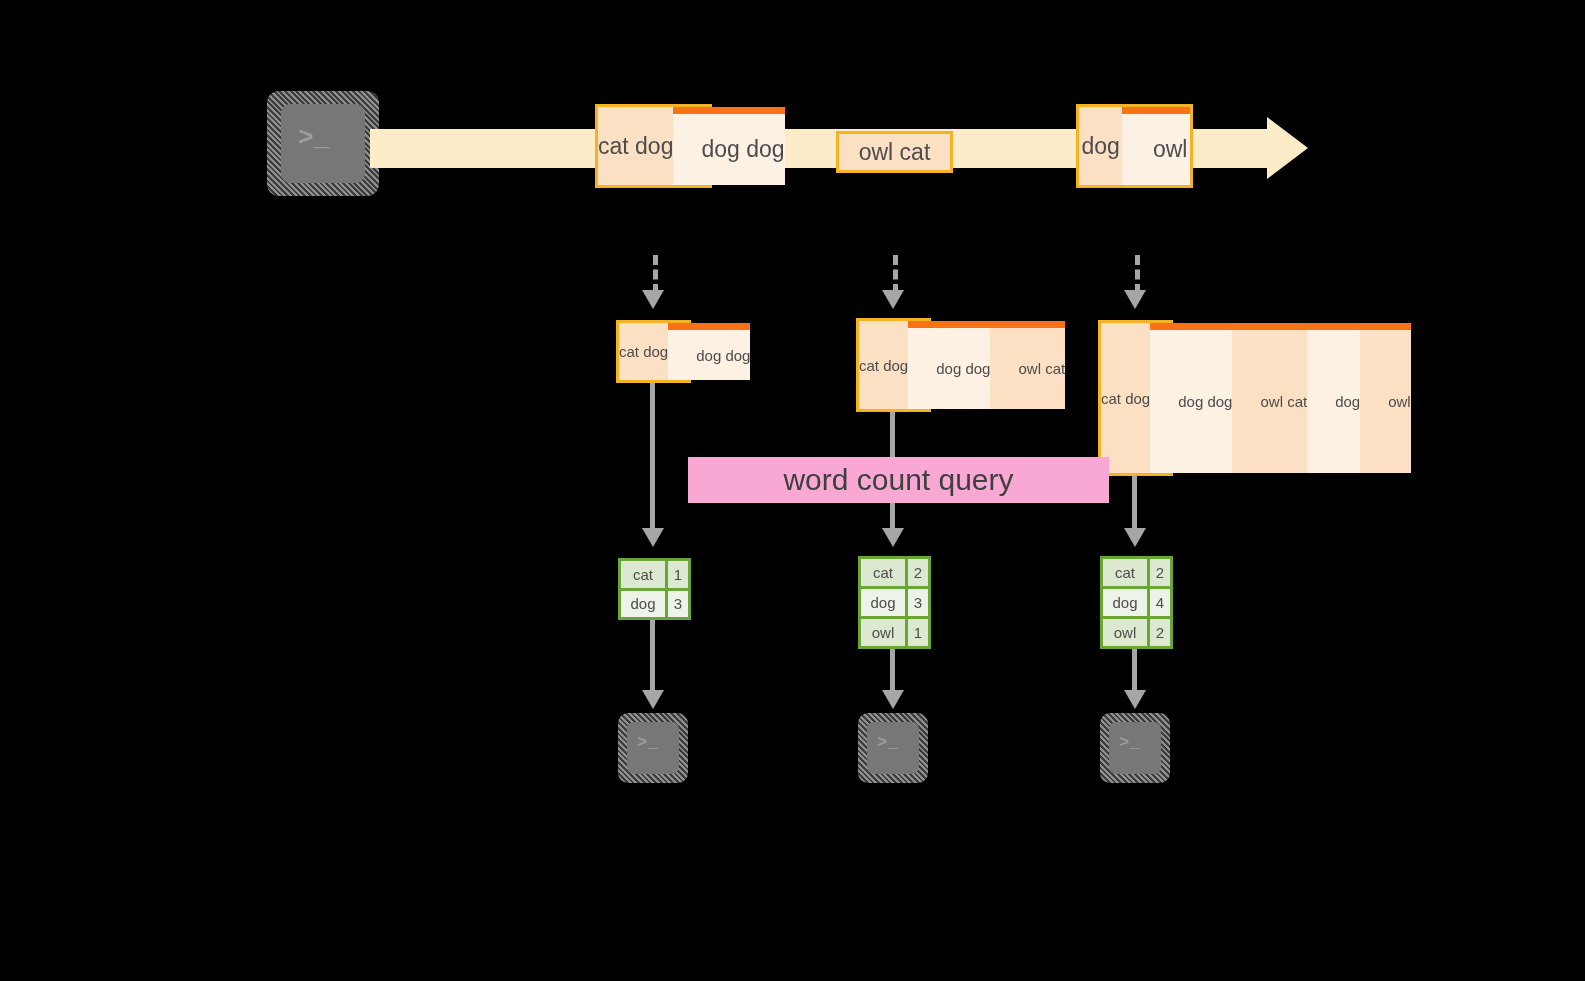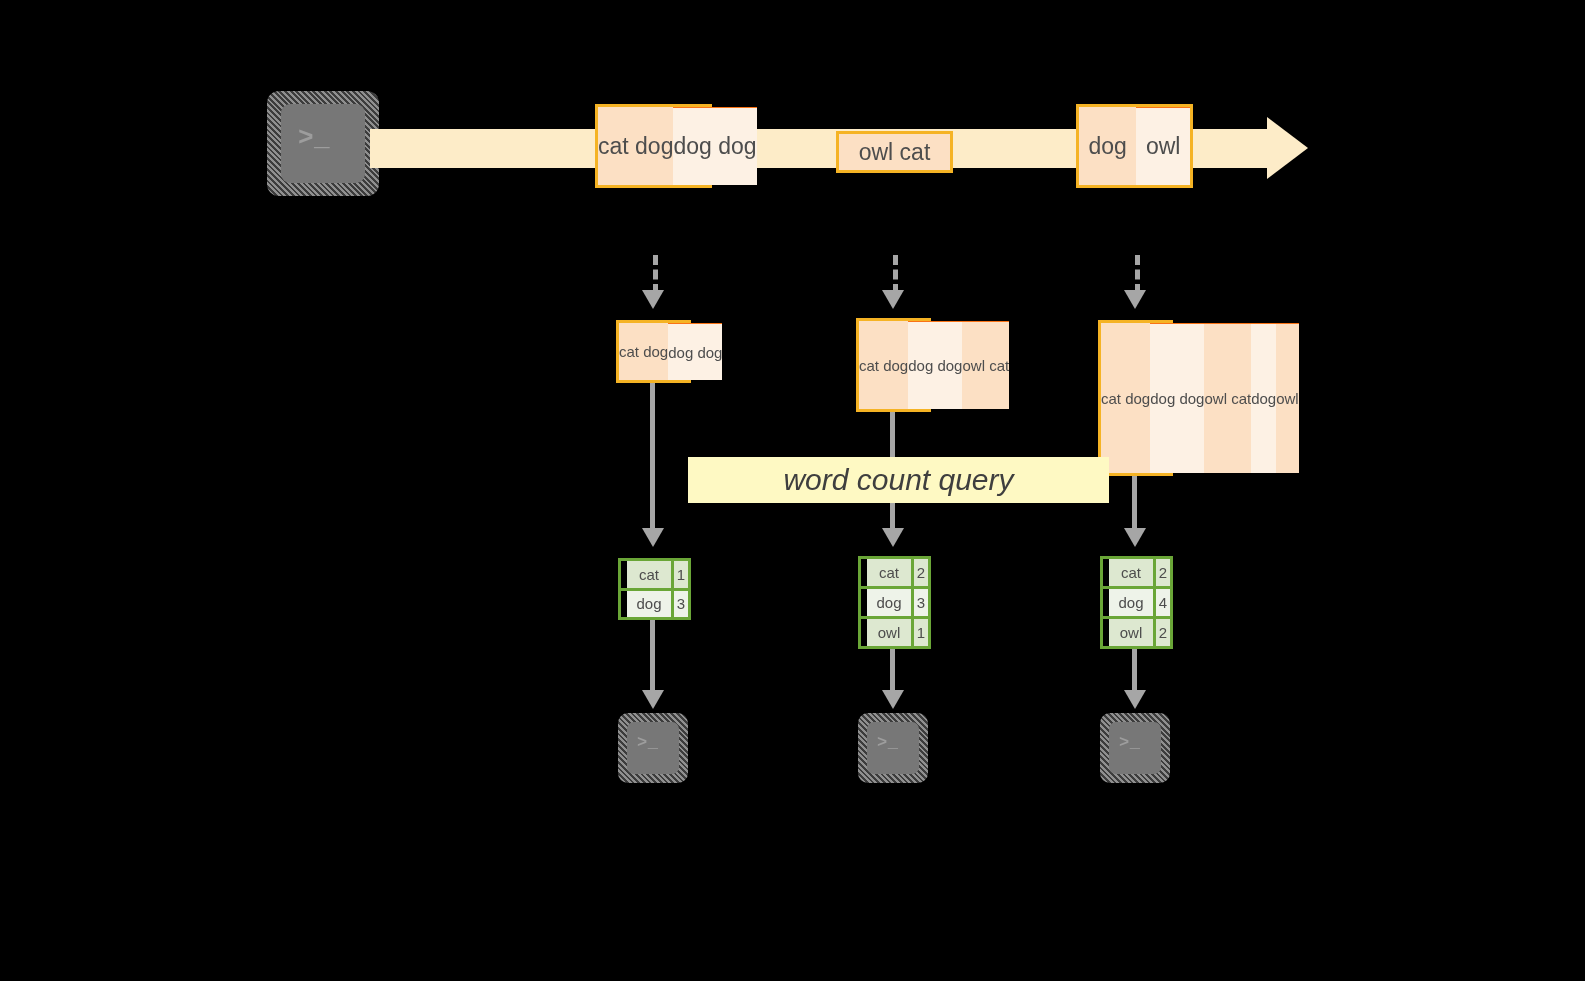--- a/index.html
+++ b/index.html
@@ -71,35 +71,34 @@
     box-sizing: border-box;
     display: flex;
     align-items: center;
     justify-content: center;
     color: #4d4d4d;
     white-space: nowrap;
     flex: 1 1 auto;
   }
   .obox .row.dark  { background: #fce0c4; }
   .obox .row.light { background: #fdf1e4; }
-  .obox .row + .row { border-top: 1px solid #f97316; }
+  .obox .row + .row { border-top: 7px solid #f97316; padding-left: 28px; }
 
   
   .gbox {
     position: absolute;
     box-sizing: border-box;
     border: 3px solid #6aa637;
     display: flex;
     flex-direction: column;
   }
   .gbox .grow {
     box-sizing: border-box;
     display: flex;
     flex: 1 1 auto;
-    padding-left: 6px;
   }
   .gbox .grow + .grow { border-top: 3px solid #6aa637; }
   .gbox .gcell {
     box-sizing: border-box;
     display: flex;
     align-items: center;
     justify-content: center;
     color: #4d4d4d;
     white-space: nowrap;
   }
@@ -122,27 +121,26 @@
     width: 0;
     height: 0;
     border-left: 11px solid transparent;
     border-right: 11px solid transparent;
     border-top: 19px solid #a6a6a6;
   }
 
   
   .banner {
     position: absolute;
-    background: #fef9c3;
+    background: #f9a8d4;
     display: flex;
     align-items: center;
     justify-content: center;
     color: #3f3f3f;
     white-space: nowrap;
-    font-style: italic;
   }
 </style>
 </head>
 <body>
 
 <div id="canvas">
 
   <div class="term" style="left:267px; top:91px; width:112px; height:105px;">
     <div class="term-hatch"></div>
     <div class="term-body" style="left:14px; top:13px; right:14px; bottom:13px;"></div>

